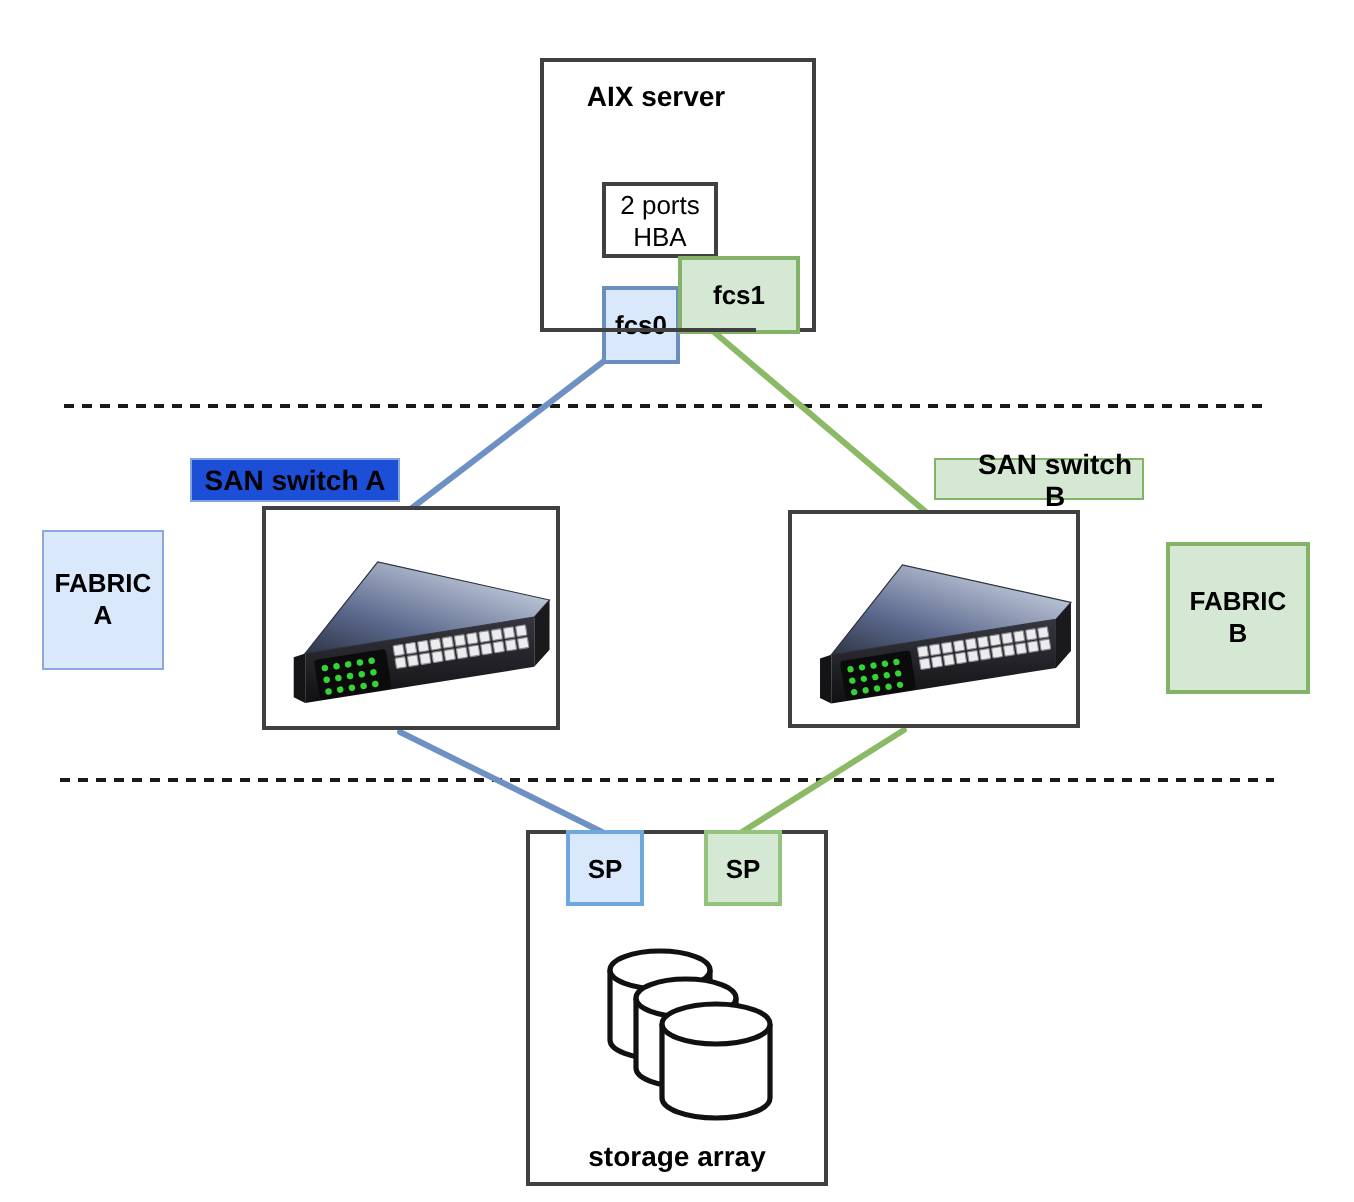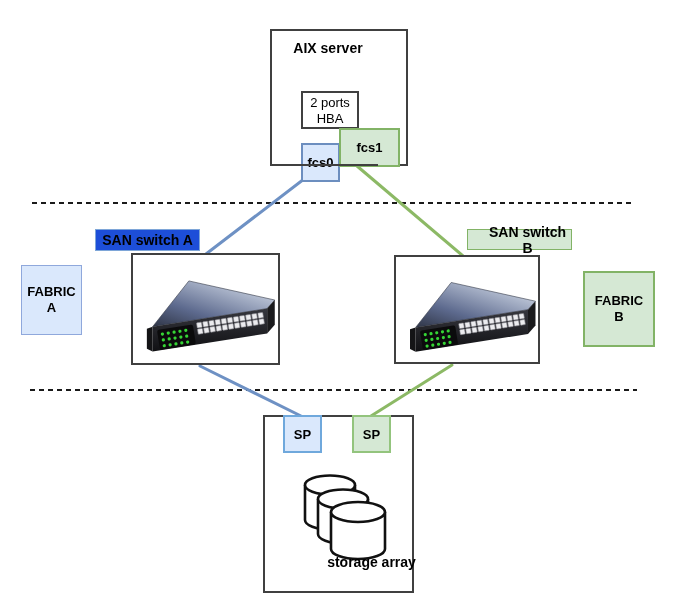--- a/index.html
+++ b/index.html
@@ -31,21 +31,21 @@
   
   #switch-a-box{left:131px;top:253px;width:149px;height:112px;}
   #switch-b-box{left:394px;top:255px;width:146px;height:109px;}
   .switch-svg{position:absolute;left:2px;top:3px;}
 
   
   #array-box{left:263px;top:415px;width:151px;height:178px;}
   #sp-blue{left:283px;top:415px;width:39px;height:38px;background:#dae8fc;border:2px solid #6fa8dc;font-size:13px;}
   #sp-green{left:352px;top:415px;width:39px;height:38px;background:#d5e8d4;border:2px solid #93c47d;font-size:13px;}
   #cyl-svg{left:297px;top:464px;}
-  #storage-label{left:263px;top:552px;width:151px;height:20px;font-size:14px;margin-left:33px;}
+  #storage-label{left:263px;top:568px;width:151px;height:20px;font-size:14px;}
 
   #wires{position:absolute;left:0;top:0;z-index:1;}
   .abs{z-index:2;}
 </style>
 </head>
 <body>
 
 <div id="canvas">
 
   <svg width="0" height="0" style="position:absolute" aria-hidden="true">

